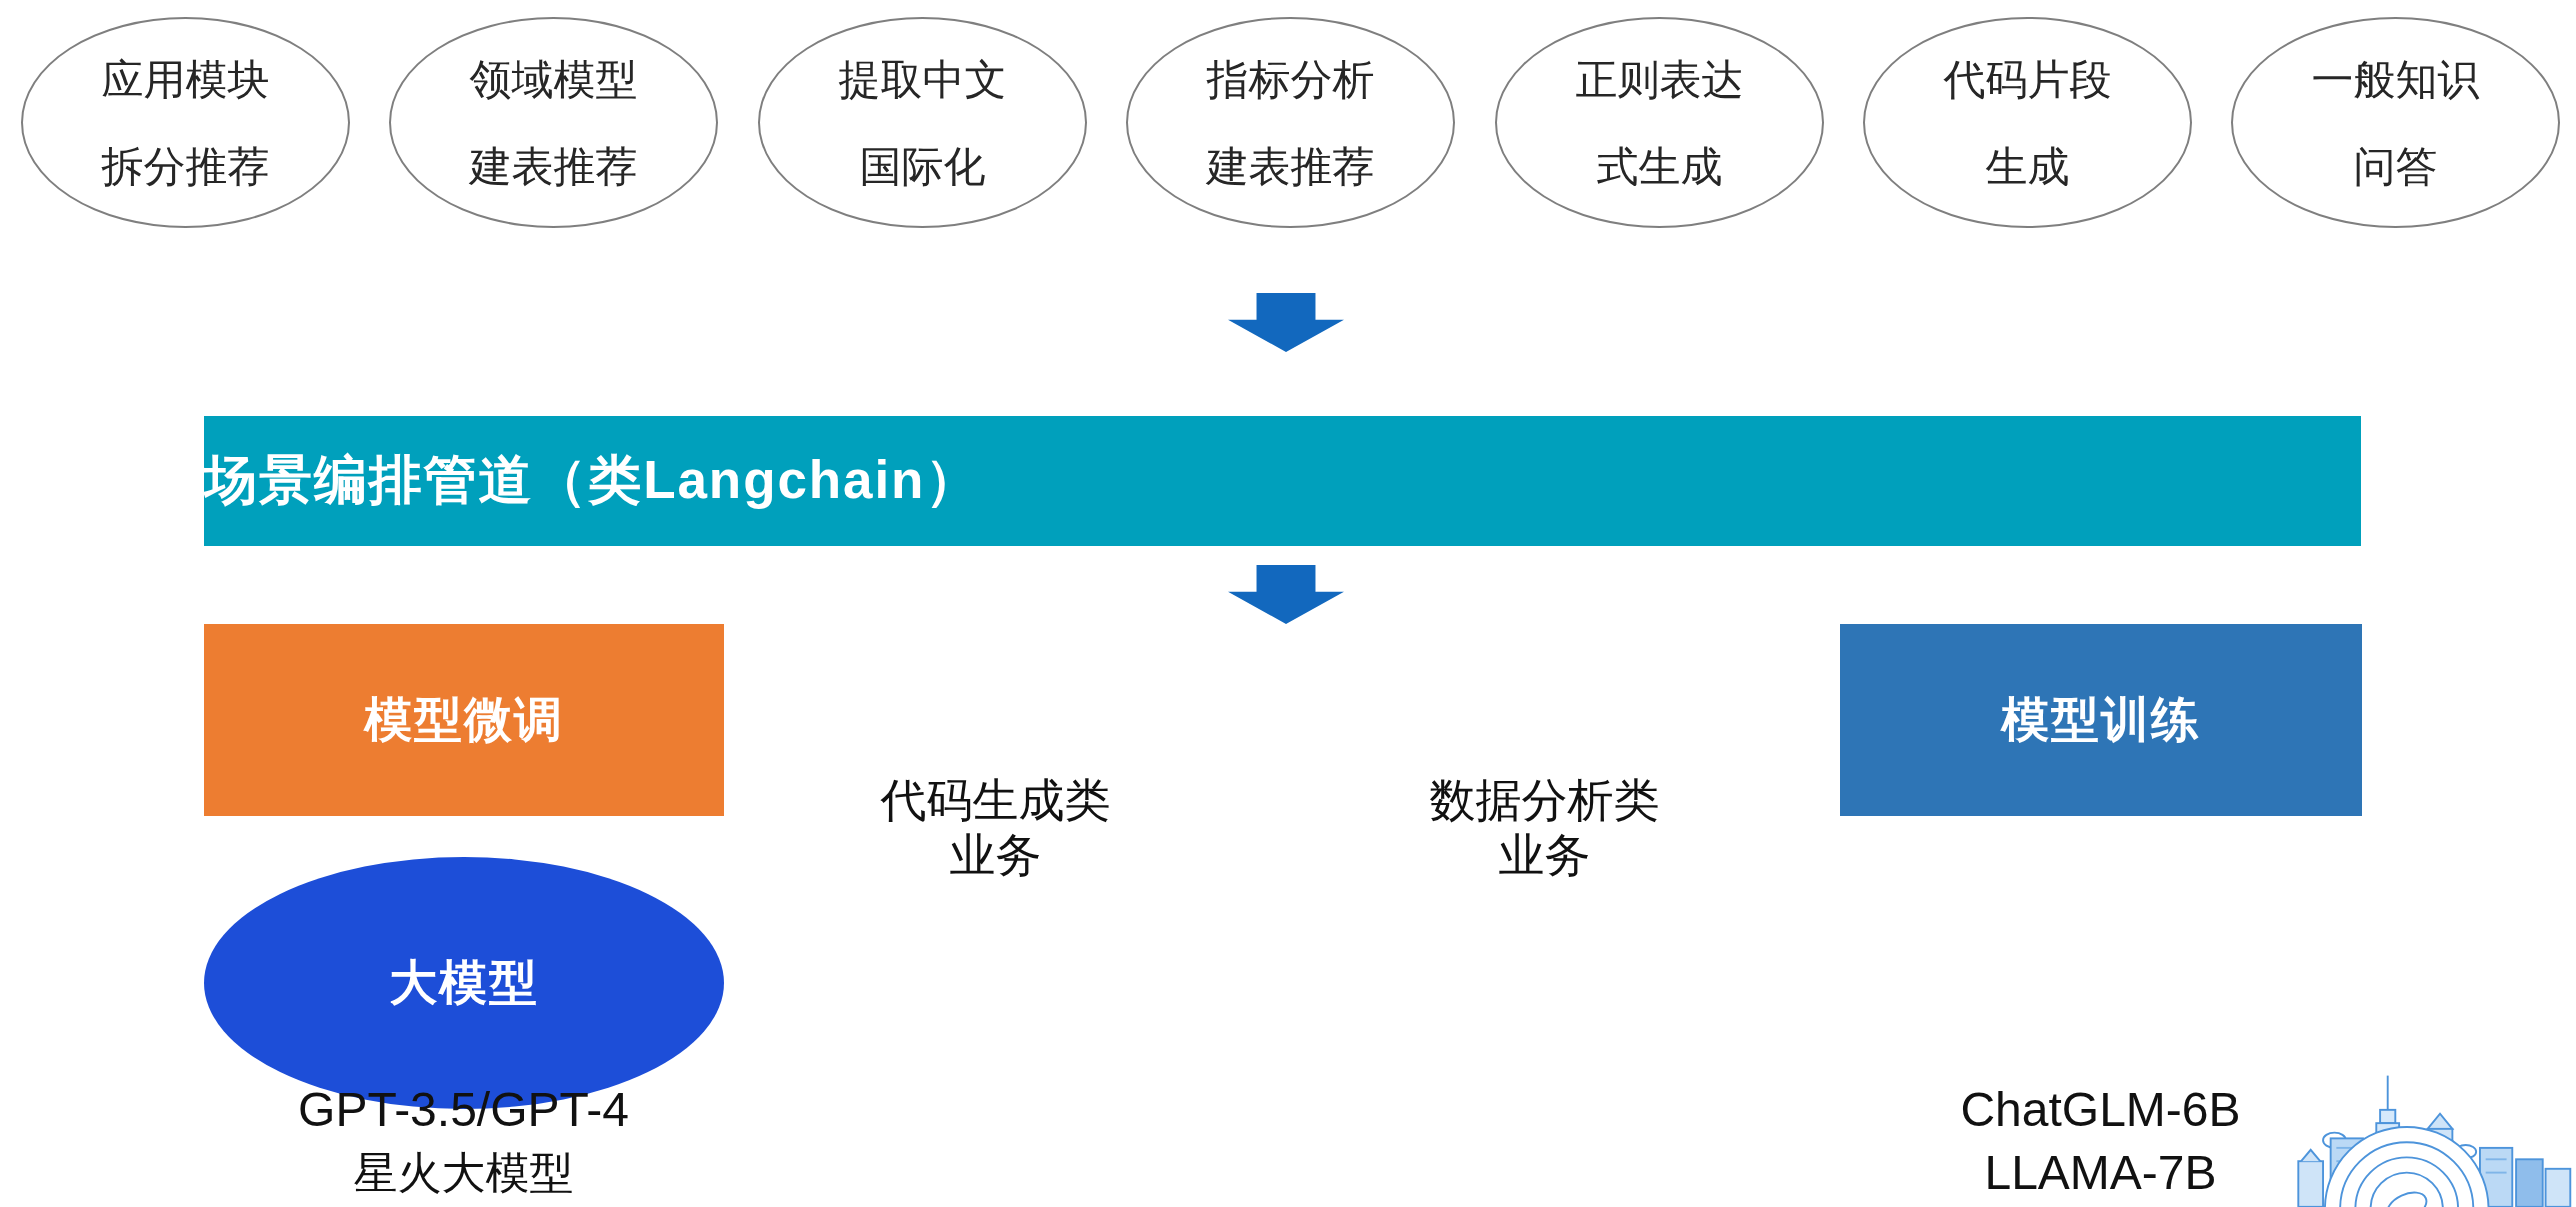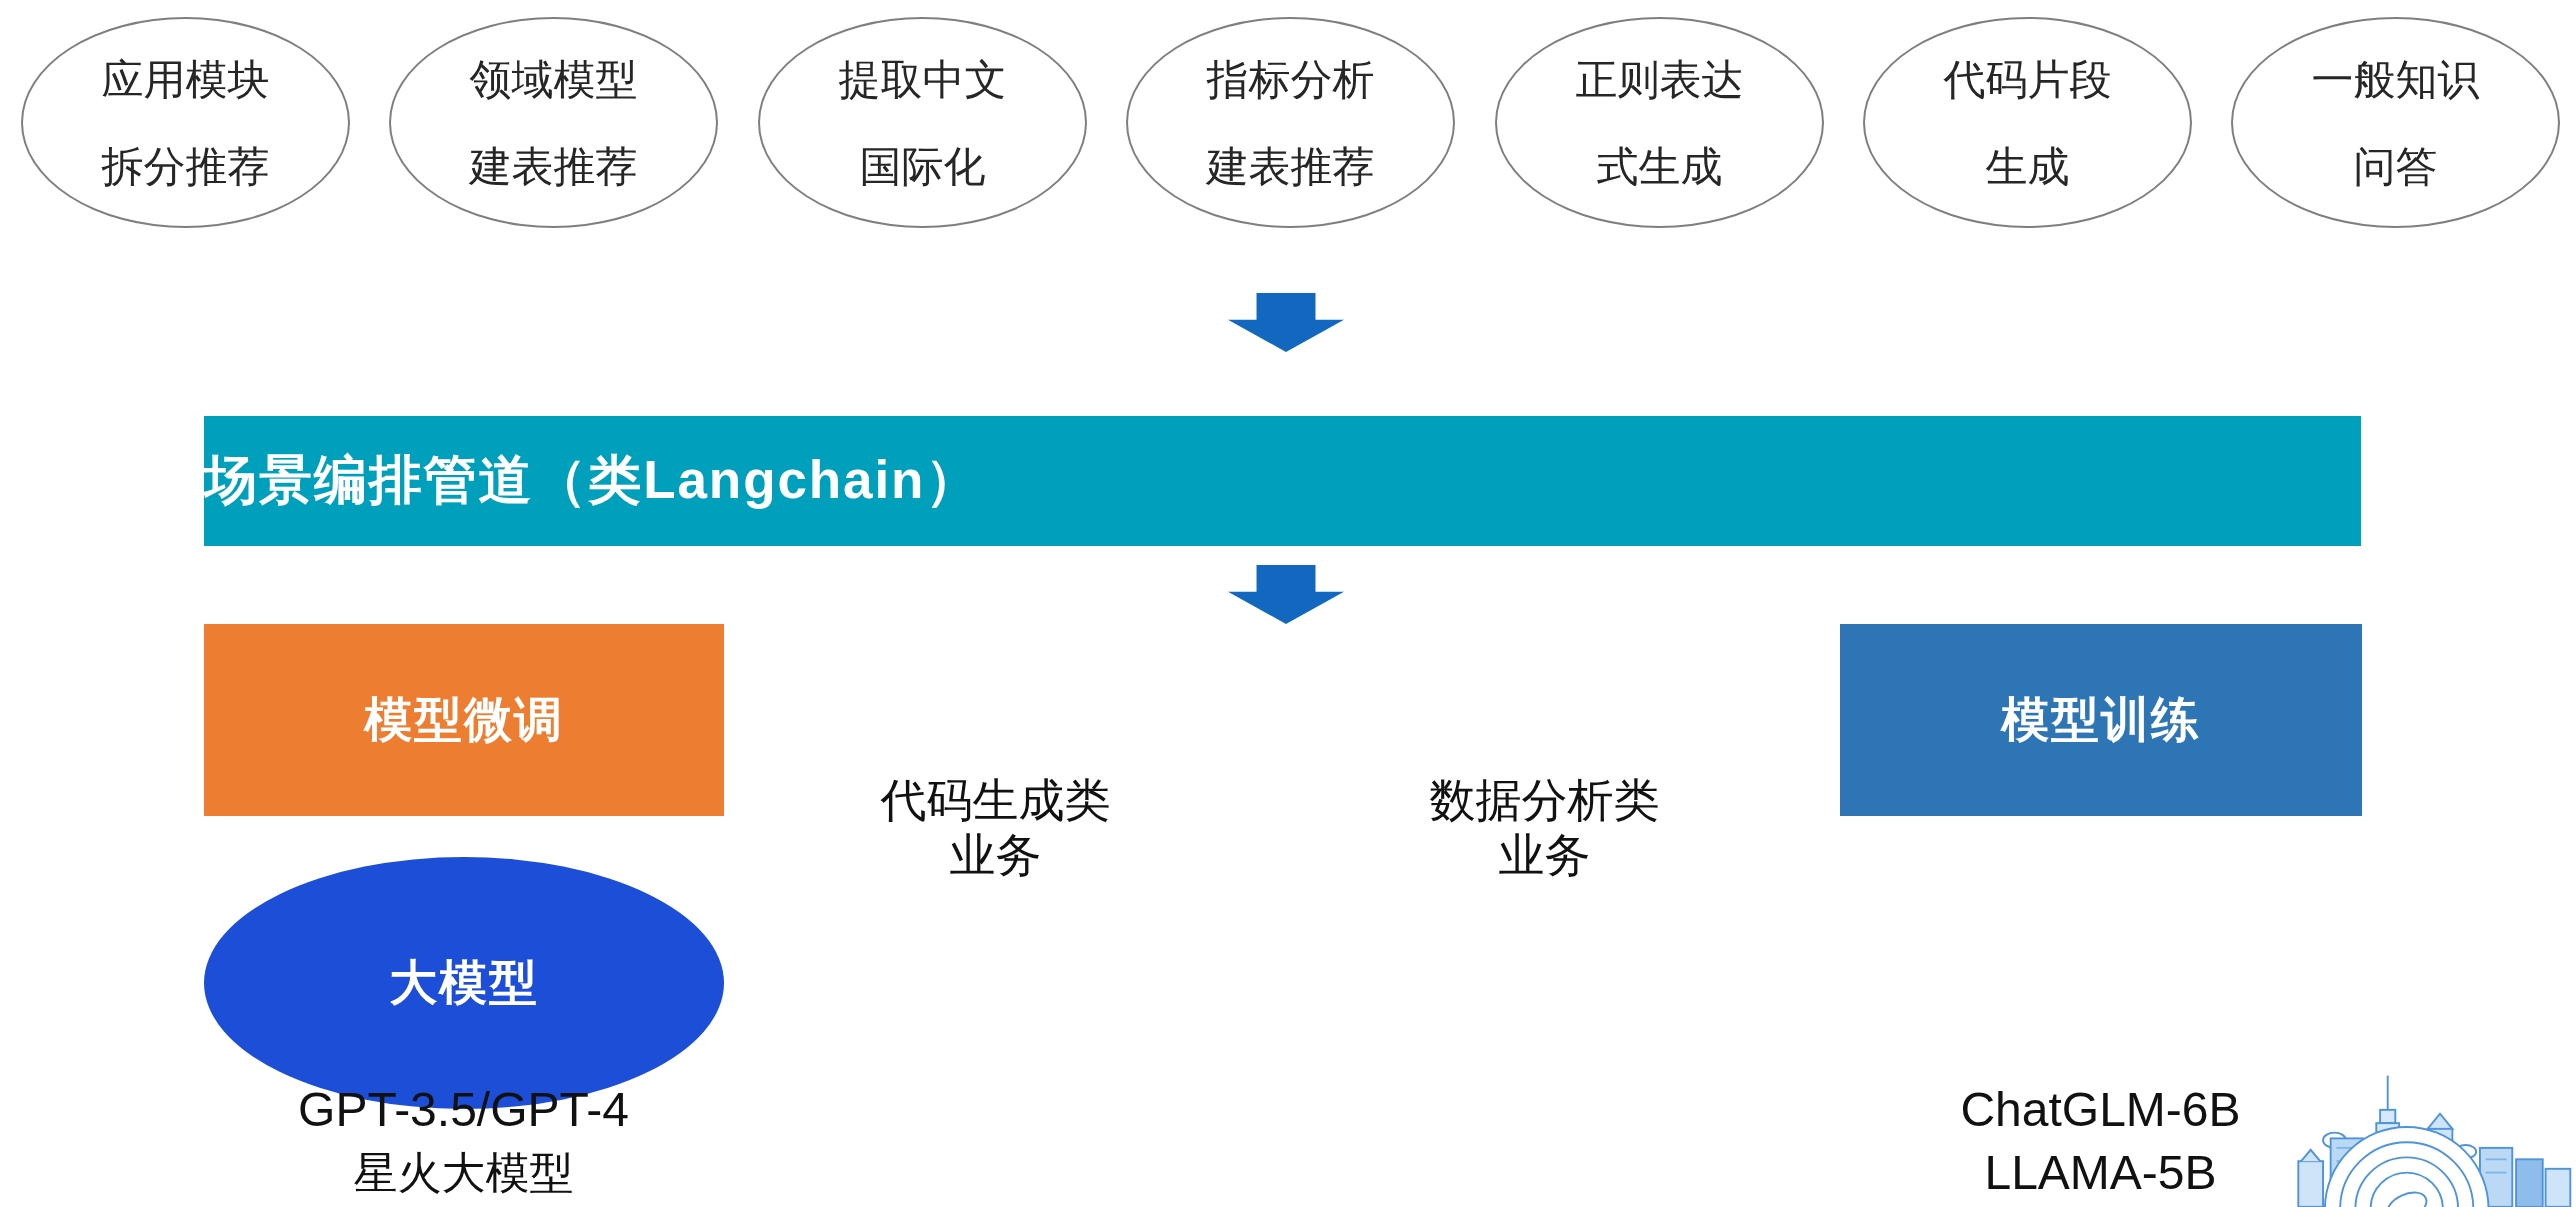--- a/index.html
+++ b/index.html
@@ -163,17 +163,17 @@
   <div class="biz-label right">
     <div>数据分析类</div>
     <div>业务</div>
   </div>
 
   <div class="branch-box blue">
     <span>模型训练</span>
   </div>
   <div class="model-caption right">
     <div class="latin">ChatGLM-6B</div>
-    <div class="latin2">LLAMA-5B</div>
+    <div class="latin2">LLAMA-7B</div>
   </div>
 
 </div>
 
 
 </body></html>

